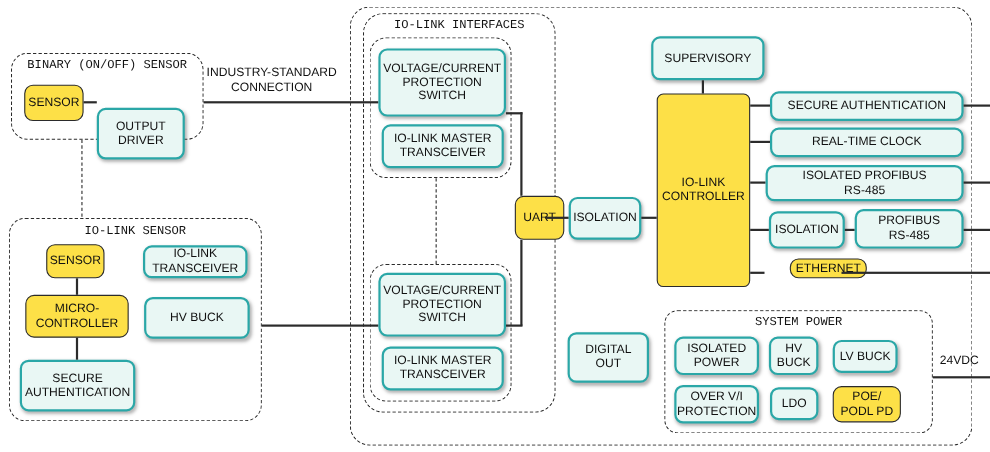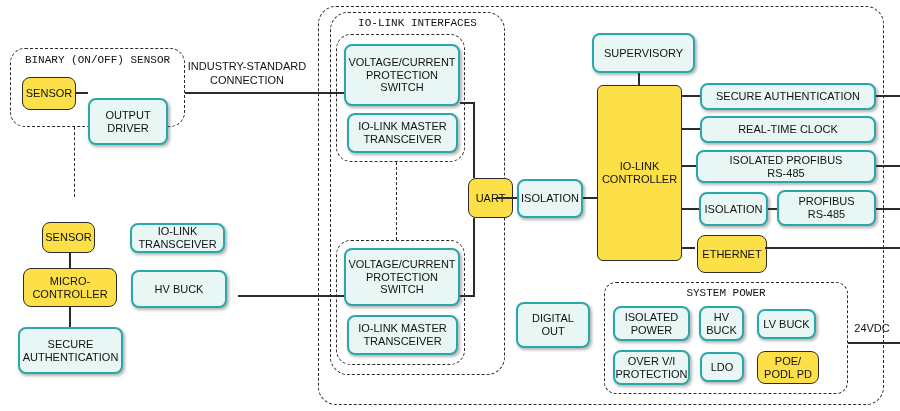--- a/index.html
+++ b/index.html
@@ -38,20 +38,23 @@
   <div class="box teal" style="left:88px;top:70px;width:80px;height:47px;margin-top:28px;">OUTPUT
 DRIVER</div>
   <div class="hl" style="left:76px;top:92px;width:12px;"></div>
 
   <div class="flabel" style="left:186px;top:60px;width:122px;">INDUSTRY-STANDARD
 CONNECTION</div>
   <div class="hl" style="left:185px;top:92px;width:159px;"></div>
 
   <div class="vdash" style="left:74px;top:127px;height:70px;"></div>
 
+  <div class="dashed" style="left:8px;top:198px;width:230px;height:185px;">
+    <div class="gtitle" style="top:6px;">IO-LINK SENSOR</div>
+  </div>
   <div class="box plain" style="left:42px;top:222px;width:53px;height:31px;">SENSOR</div>
   <div class="box teal" style="left:130px;top:223px;width:95px;height:30px;">IO-LINK
 TRANSCEIVER</div>
   <div class="box plain" style="left:23px;top:268px;width:94px;height:39px;">MICRO-
 CONTROLLER</div>
   <div class="box teal" style="left:131px;top:270px;width:96px;height:38px;">HV BUCK</div>
   <div class="box teal" style="left:18px;top:327px;width:105px;height:47px;">SECURE
 AUTHENTICATION</div>
   <div class="vl" style="left:69px;top:253px;height:15px;"></div>
   <div class="vl" style="left:69px;top:307px;height:20px;"></div>
@@ -102,21 +105,21 @@
   <div class="hl" style="left:876px;top:165px;width:24px;"></div>
 
   <div class="hl" style="left:682px;top:208px;width:17px;"></div>
   <div class="box teal" style="left:699px;top:192px;width:69px;height:34px;">ISOLATION</div>
   <div class="hl" style="left:768px;top:208px;width:9px;"></div>
   <div class="box teal" style="left:777px;top:190px;width:99px;height:36px;">PROFIBUS
 RS-485</div>
   <div class="hl" style="left:876px;top:208px;width:24px;"></div>
 
   <div class="hl" style="left:682px;top:247px;width:13px;"></div>
-  <div class="box plain" style="left:697px;top:235px;width:70px;height:38px;">ETHERNET</div>
+  <div class="box plain" style="left:718px;top:235px;width:70px;height:18px;">ETHERNET</div>
   <div class="hl" style="left:765px;top:247px;width:135px;"></div>
 
   <div class="box teal" style="left:516px;top:302px;width:74px;height:46px;">DIGITAL
 OUT</div>
 
   <div class="dashed" style="left:604px;top:282px;width:244px;height:112px;border-radius:12px;">
     <div class="gtitle" style="top:4px;">SYSTEM POWER</div>
   </div>
   <div class="box teal" style="left:613px;top:306px;width:77px;height:35px;">ISOLATED
 POWER</div>

